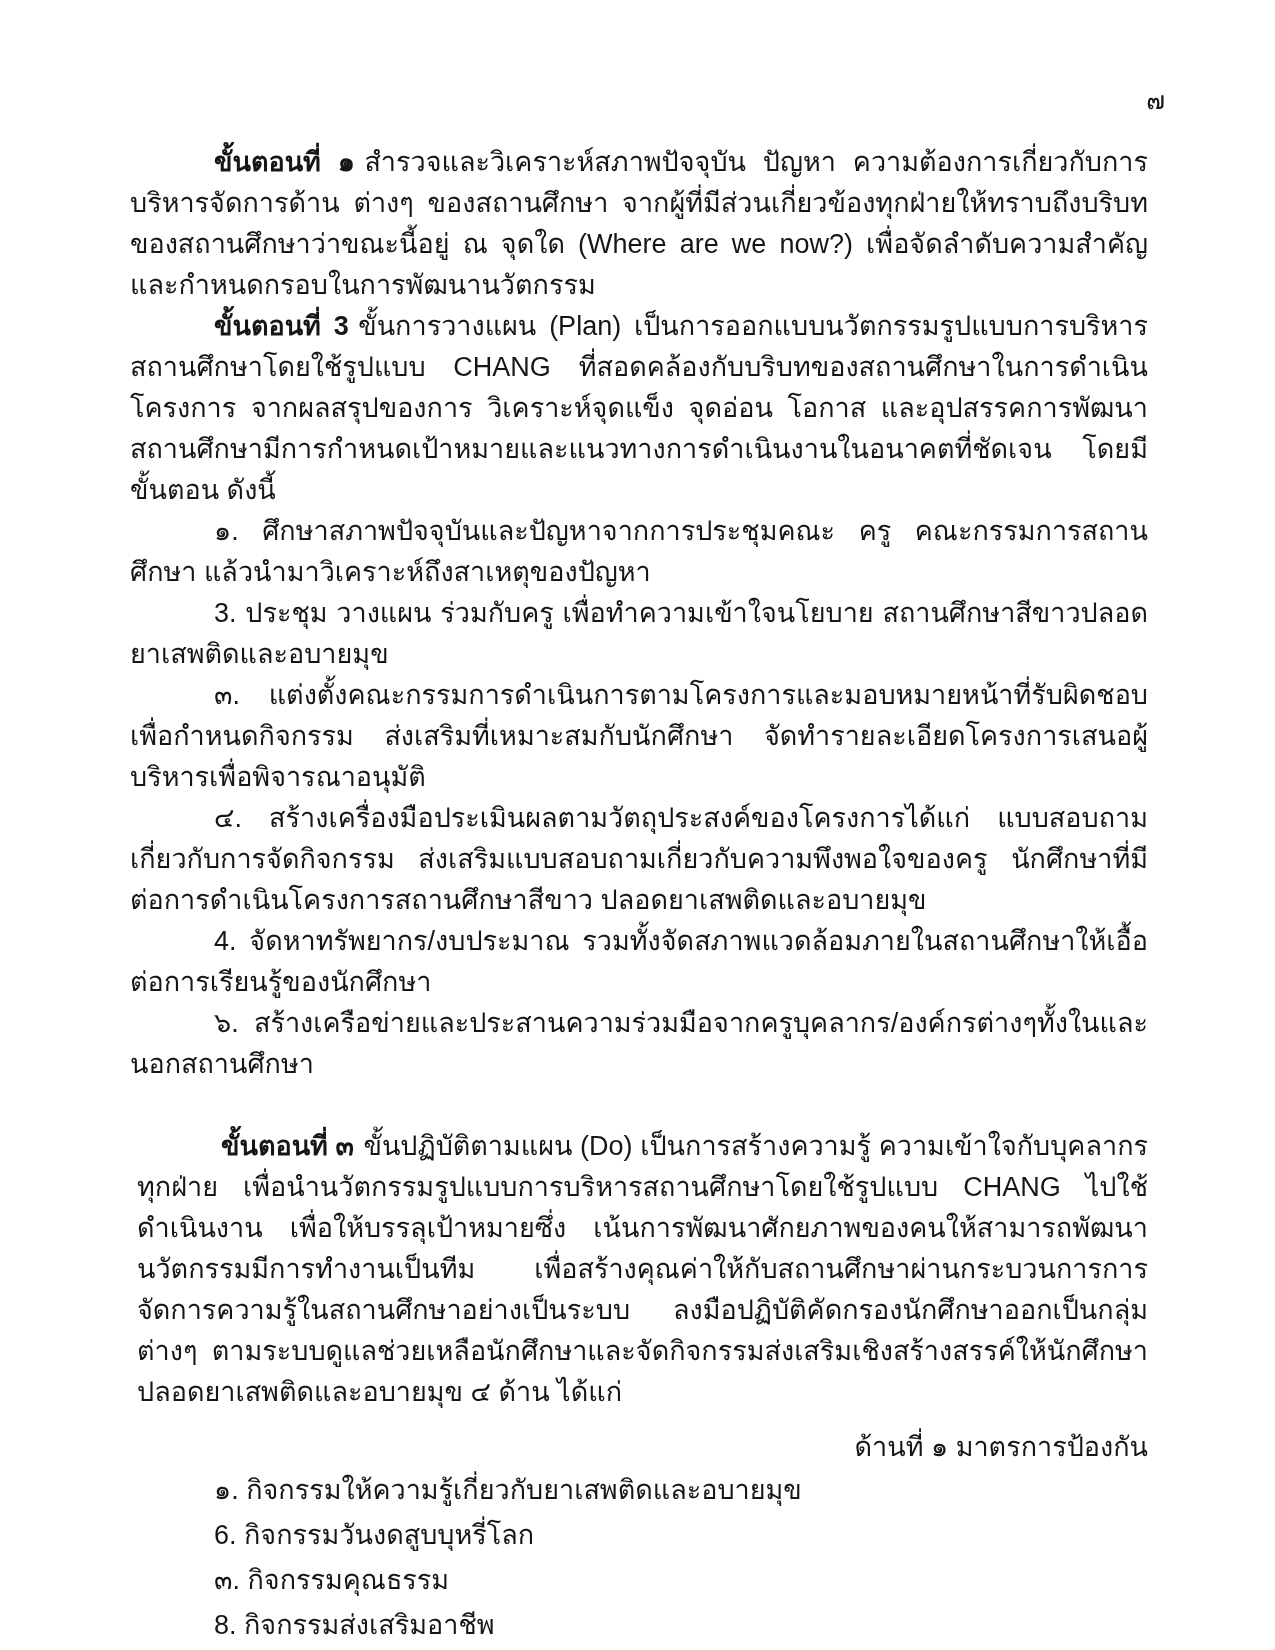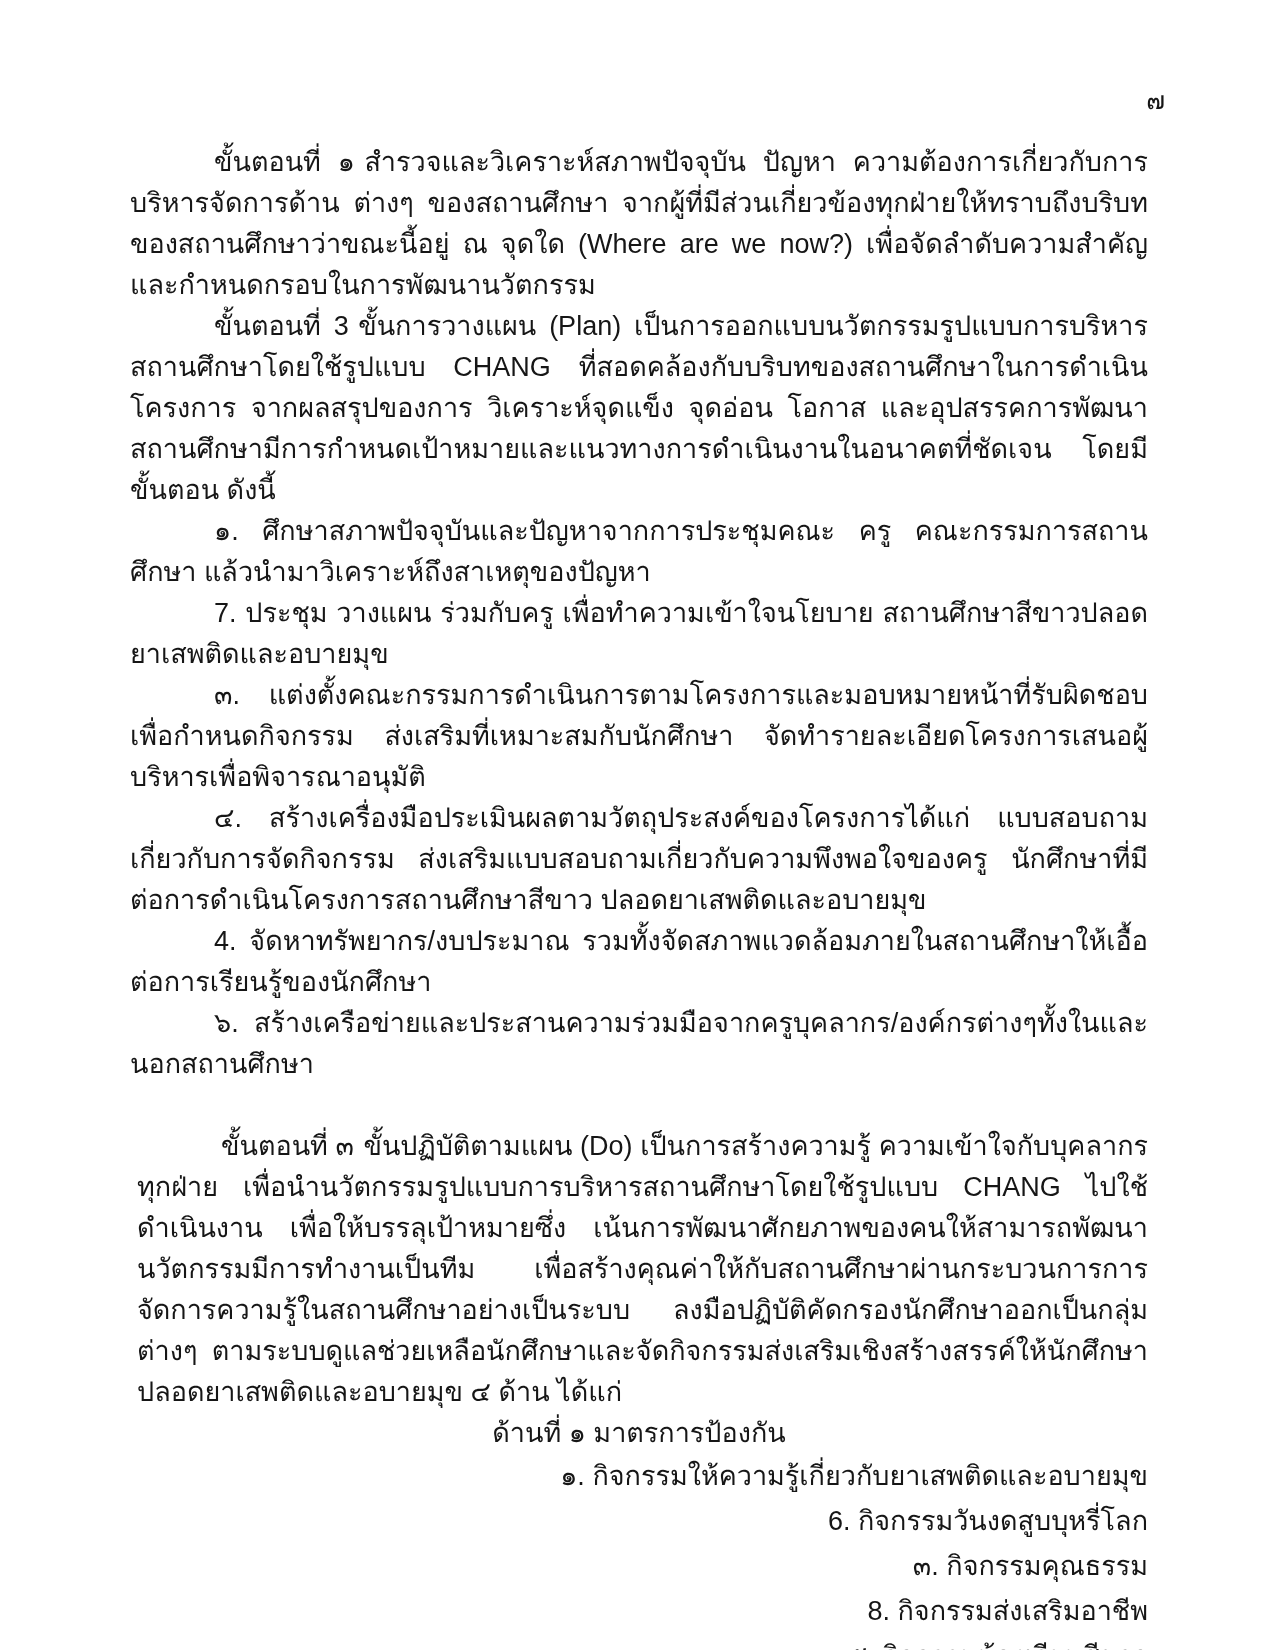--- a/index.html
+++ b/index.html
@@ -30,40 +30,40 @@
     left: 130px;
     width: 1018px;
     font-size: 27px;
     line-height: 41px;
     text-align: justify;
     overflow-wrap: break-word;
     word-break: break-word;
   }
   p { margin: 0; }
   .para { text-indent: 84px; }
-  .lead { font-weight: normal; margin-right: 0.35em; }
+  .lead { font-weight: bold; margin-right: 0.35em; }
   .gap-before { margin-top: 41px; margin-left: 7px; }
-  .section-head { text-indent: 0; text-align: center; }
-  .sub-item { padding-left: 84px; text-align: right; line-height: 45px; }
+  .section-head { text-indent: 0; text-align: right; margin-top: 14px; }
+  .sub-item { padding-left: 84px; text-align: left; line-height: 45px; }
 </style>
 </head>
 <body>
 
 <div class="page">
 
   <div class="page-number">๗</div>
 
   <div class="content">
 
     <p class="para"><span class="lead">ขั้นตอนที่ ๑</span><span>สำรวจและวิเคราะห์สภาพปัจจุบัน ปัญหา ความต้องการเกี่ยวกับการบริหารจัดการด้าน ต่างๆ ของสถานศึกษา จากผู้ที่มีส่วนเกี่ยวข้องทุกฝ่ายให้ทราบถึงบริบทของสถานศึกษาว่าขณะนี้อยู่ ณ จุดใด (Where are we now?) เพื่อจัดลำดับความสำคัญและกำหนดกรอบในการพัฒนานวัตกรรม</span></p>
 
     <p class="para"><span class="lead">ขั้นตอนที่ 3</span><span>ขั้นการวางแผน (Plan) เป็นการออกแบบนวัตกรรมรูปแบบการบริหารสถานศึกษาโดยใช้รูปแบบ CHANG ที่สอดคล้องกับบริบทของสถานศึกษาในการดำเนินโครงการ จากผลสรุปของการ วิเคราะห์จุดแข็ง จุดอ่อน โอกาส และอุปสรรคการพัฒนาสถานศึกษามีการกำหนดเป้าหมายและแนวทางการดำเนินงานในอนาคตที่ชัดเจน โดยมีขั้นตอน ดังนี้</span></p>
 
     <p class="para">๑. ศึกษาสภาพปัจจุบันและปัญหาจากการประชุมคณะ ครู คณะกรรมการสถานศึกษา แล้วนำมาวิเคราะห์ถึงสาเหตุของปัญหา</p>
-    <p class="para">7. ประชุม วางแผน ร่วมกับครู เพื่อทำความเข้าใจนโยบาย สถานศึกษาสีขาวปลอดยาเสพติดและอบายมุข</p>
+    <p class="para">3. ประชุม วางแผน ร่วมกับครู เพื่อทำความเข้าใจนโยบาย สถานศึกษาสีขาวปลอดยาเสพติดและอบายมุข</p>
     <p class="para">๓. แต่งตั้งคณะกรรมการดำเนินการตามโครงการและมอบหมายหน้าที่รับผิดชอบเพื่อกำหนดกิจกรรม ส่งเสริมที่เหมาะสมกับนักศึกษา จัดทำรายละเอียดโครงการเสนอผู้บริหารเพื่อพิจารณาอนุมัติ</p>
     <p class="para">๔. สร้างเครื่องมือประเมินผลตามวัตถุประสงค์ของโครงการได้แก่ แบบสอบถาม เกี่ยวกับการจัดกิจกรรม ส่งเสริมแบบสอบถามเกี่ยวกับความพึงพอใจของครู นักศึกษาที่มีต่อการดำเนินโครงการสถานศึกษาสีขาว ปลอดยาเสพติดและอบายมุข</p>
     <p class="para">4. จัดหาทรัพยากร/งบประมาณ รวมทั้งจัดสภาพแวดล้อมภายในสถานศึกษาให้เอื้อต่อการเรียนรู้ของนักศึกษา</p>
     <p class="para">๖. สร้างเครือข่ายและประสานความร่วมมือจากครูบุคลากร/องค์กรต่างๆทั้งในและนอกสถานศึกษา</p>
 
     <p class="para gap-before"><span class="lead">ขั้นตอนที่ ๓</span><span>ขั้นปฏิบัติตามแผน (Do) เป็นการสร้างความรู้ ความเข้าใจกับบุคลากรทุกฝ่าย เพื่อนำนวัตกรรมรูปแบบการบริหารสถานศึกษาโดยใช้รูปแบบ CHANG ไปใช้ดำเนินงาน เพื่อให้บรรลุเป้าหมายซึ่ง เน้นการพัฒนาศักยภาพของคนให้สามารถพัฒนานวัตกรรมมีการทำงานเป็นทีม เพื่อสร้างคุณค่าให้กับสถานศึกษาผ่านกระบวนการการจัดการความรู้ในสถานศึกษาอย่างเป็นระบบ ลงมือปฏิบัติคัดกรองนักศึกษาออกเป็นกลุ่มต่างๆ ตามระบบดูแลช่วยเหลือนักศึกษาและจัดกิจกรรมส่งเสริมเชิงสร้างสรรค์ให้นักศึกษาปลอดยาเสพติดและอบายมุข ๔ ด้าน ได้แก่</span></p>
 
     <p class="section-head">ด้านที่ ๑ มาตรการป้องกัน</p>
     <p class="sub-item">๑. กิจกรรมให้ความรู้เกี่ยวกับยาเสพติดและอบายมุข</p>
     <p class="sub-item">6. กิจกรรมวันงดสูบบุหรี่โลก</p>

